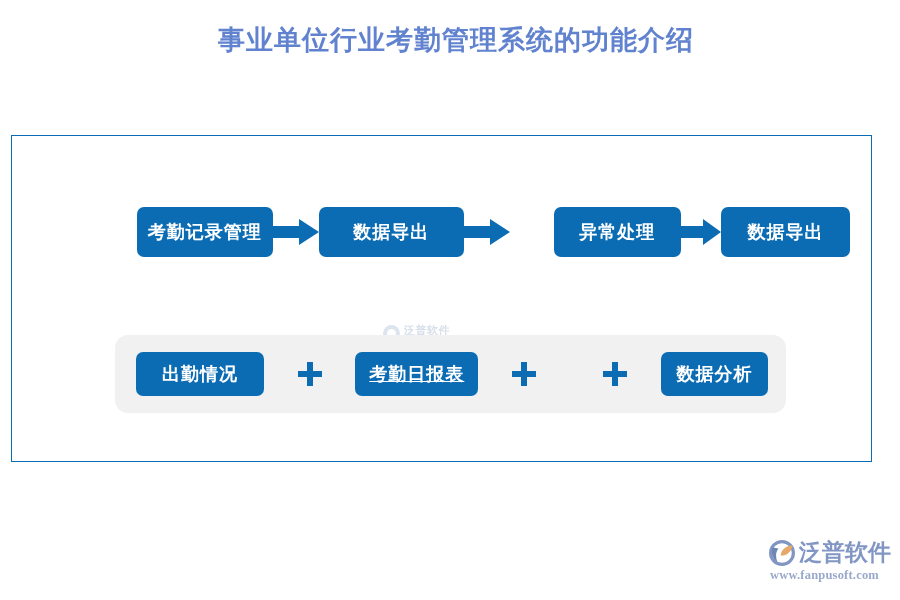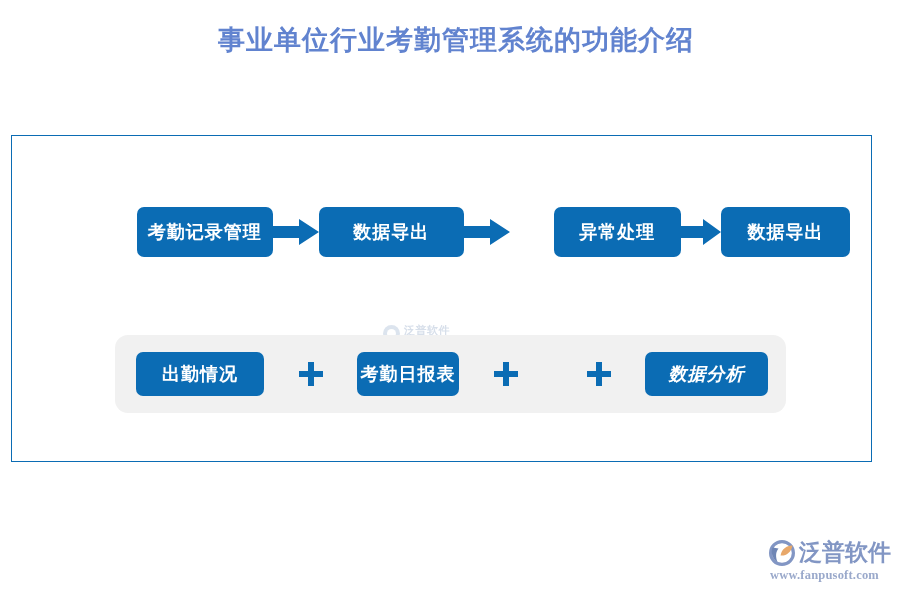--- a/index.html
+++ b/index.html
@@ -157,23 +157,23 @@
     justify-content: center;
     color: #ffffff;
     font-family: "Liberation Serif", "DejaVu Serif", serif;
     font-size: 18px;
     font-weight: bold;
     letter-spacing: 1px;
     white-space: nowrap;
     box-sizing: border-box;
   }
   .plus-box.p-128 { width: 128px; }
-  .plus-box.p-123 { width: 102px; }
+  .plus-box.p-123 { width: 123px; text-decoration: underline; }
   .plus-box.p-153 { width: 153px; }
-  .plus-box.p-127 { width: 123px; font-style: italic; }
+  .plus-box.p-127 { width: 107px; }
 
   .plus-sign {
     flex: 1 1 auto;
     display: flex;
     align-items: center;
     justify-content: center;
   }
   .plus-sign svg { display: block; }
 
   

